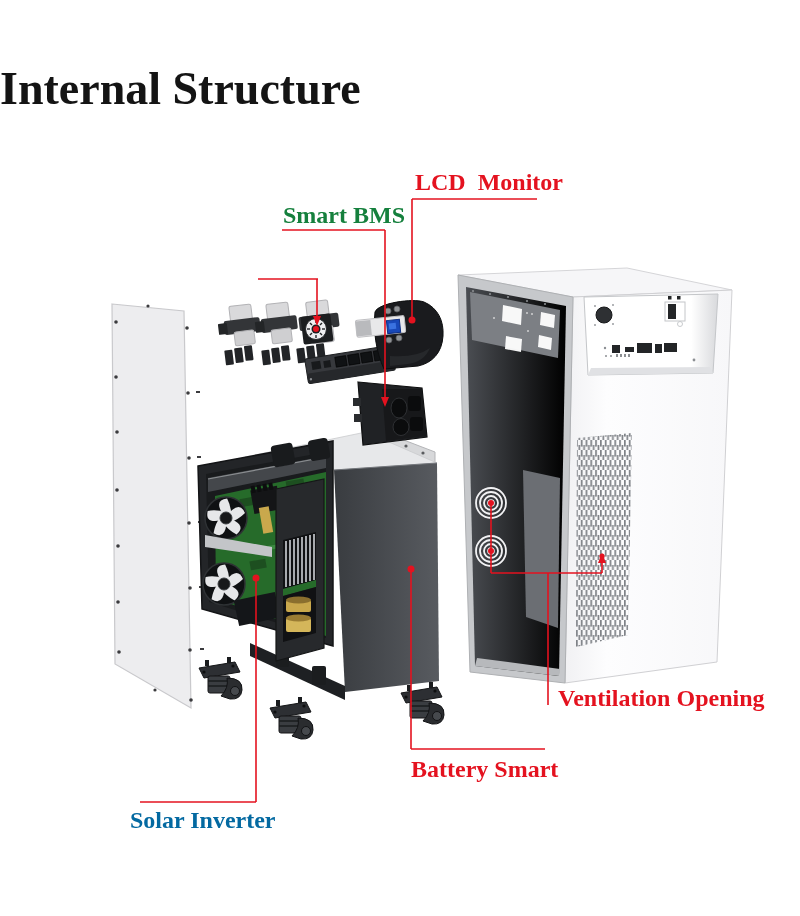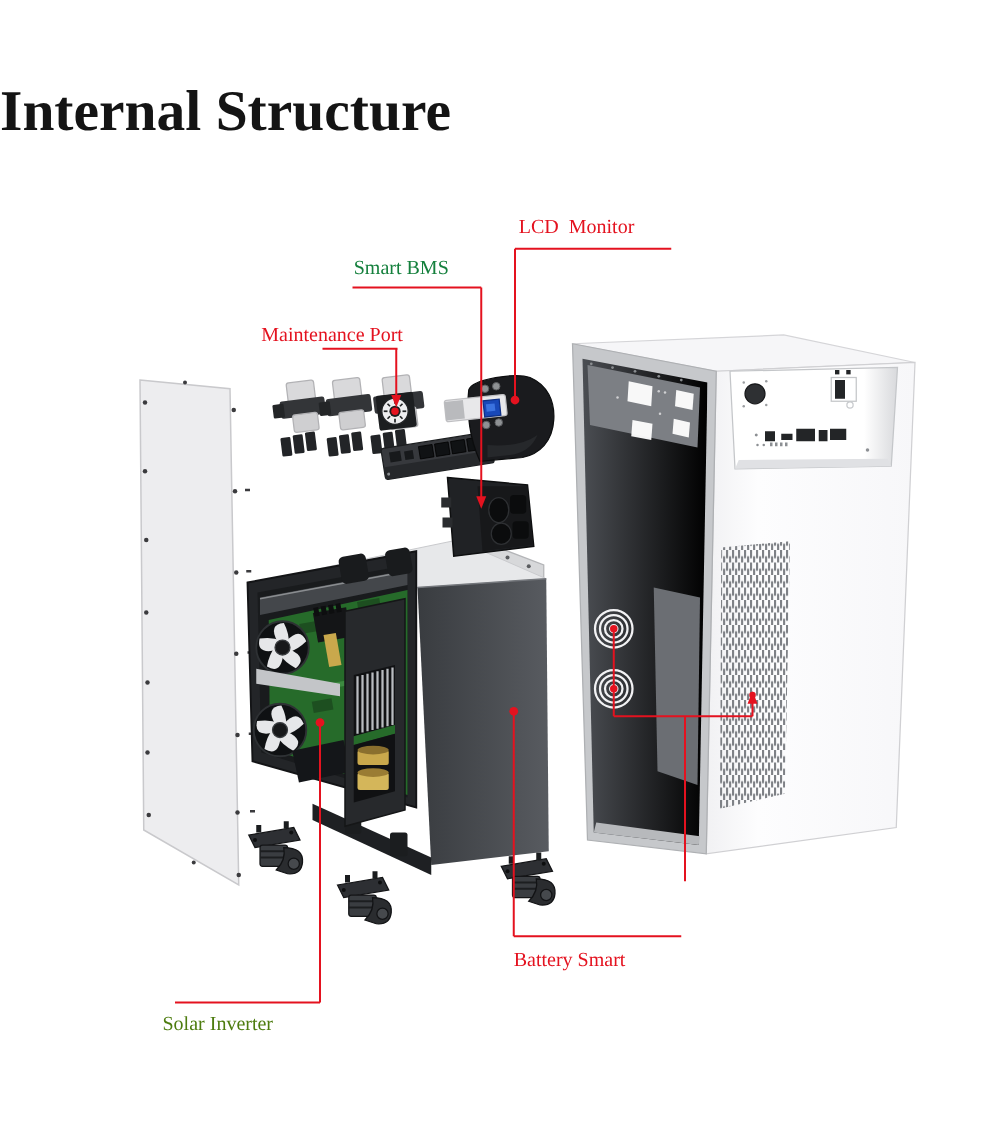--- a/index.html
+++ b/index.html
@@ -1,19 +1,19 @@
 <!DOCTYPE html>
 <html><head>
 <meta charset="utf-8">
 <style>
   html,body{margin:0;padding:0;background:#ffffff;}
   #stage{position:relative;width:800px;height:916px;background:#fff;overflow:hidden;
          font-family:"Liberation Serif","DejaVu Serif",serif;}
   #art{position:absolute;left:0;top:0;}
-  .lbl{position:absolute;font-weight:normal;font-size:16px;line-height:20px;white-space:pre;}
+  .lbl{position:absolute;font-weight:bold;font-size:24px;line-height:20px;white-space:pre;}
   #title{position:absolute;left:0;right:0;top:44px;text-align:left;font-weight:bold;
          font-size:46px;line-height:50px;margin-top:20px;}
 </style>
 </head>
 <body>
 
 <div id="stage">
 
 <svg id="art" width="800" height="916" viewBox="0 0 800 916">
   <defs>
@@ -383,20 +383,20 @@
     <circle cx="256" cy="578" r="3.5"></circle>
   </g>
 </svg>
 
 <div id="title" style="color:#141414">Internal Structure</div>
 
 <div class="lbl" style="left:415px;top:172px;color:#e4121f">LCD  Monitor</div>
 
 <div class="lbl" style="left:283px;top:205px;color:#15803d">Smart BMS</div>
 
-<div class="lbl" style="left:209px;top:259px;color:#e4121f">Maintenance Port</div>
-
+
+<div class="lbl" style="left:558px;top:688px;color:#e4121f">Ventilation Opening</div>
 
 <div class="lbl" style="left:411px;top:759px;color:#e4121f">Battery Smart</div>
 
-<div class="lbl" style="left:130px;top:810px;color:#4d7c0f">Solar Inverter</div>
+<div class="lbl" style="left:130px;top:810px;color:#0369a1">Solar Inverter</div>
 
 </div>
 
 </body></html>

